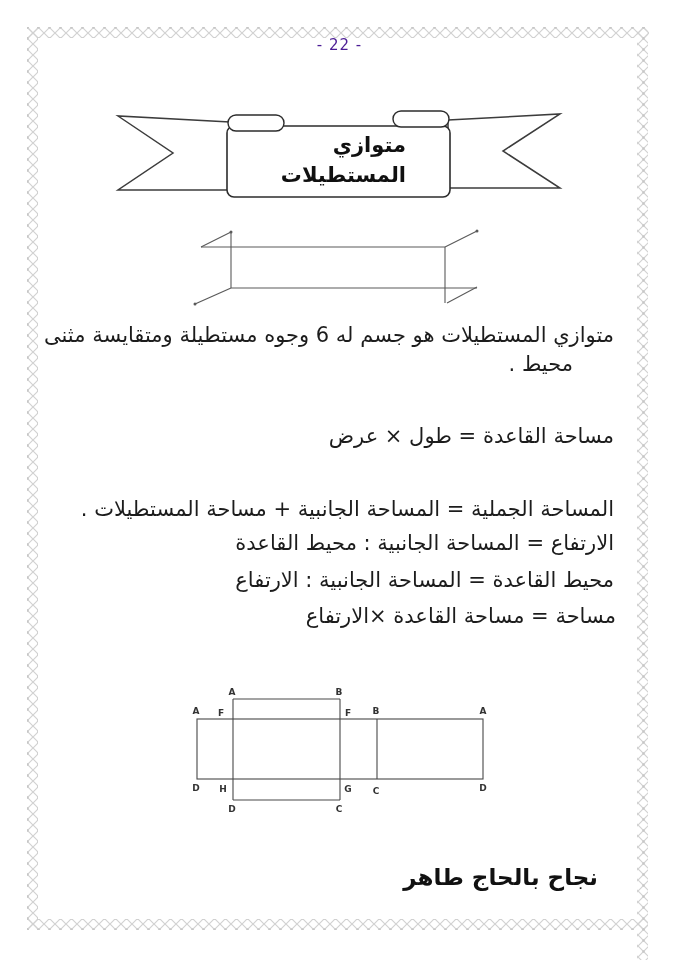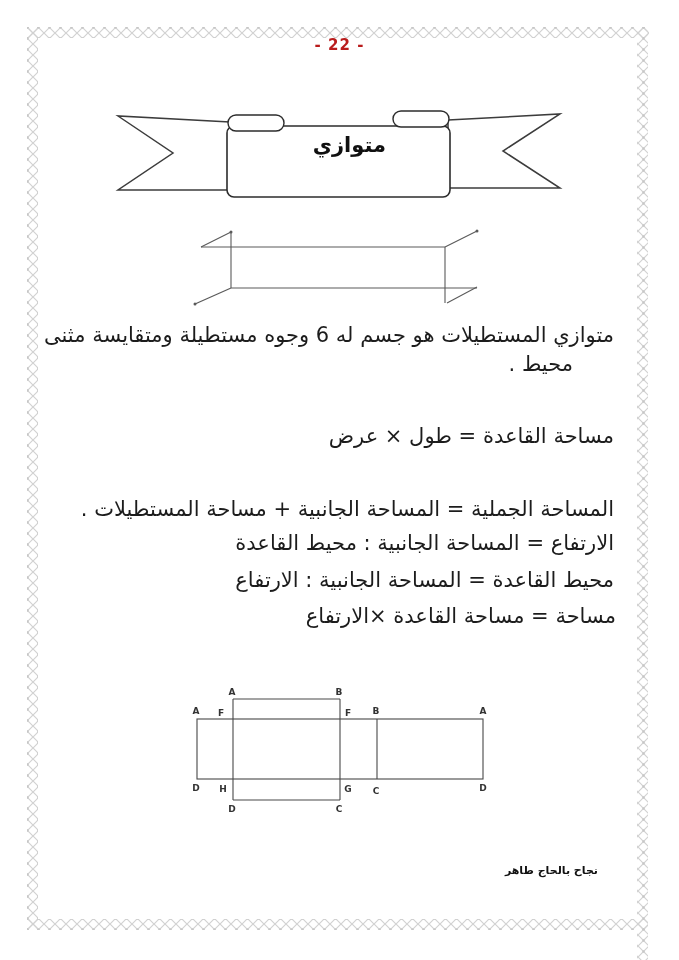--- a/index.html
+++ b/index.html
@@ -5,34 +5,34 @@
   html,body{margin:0;padding:0;}
   body{
     width:679px;height:960px;background:#ffffff;
     font-family:"DejaVu Sans",sans-serif;
     position:relative;overflow:hidden;
   }
   .page{position:absolute;left:0;top:0;width:679px;height:960px;}
   svg.overlay{position:absolute;left:0;top:0;}
   .page-number{
     position:absolute;top:36px;left:0;right:0;text-align:center;
-    font-size:15px;font-weight:bold;color:#b91c1c;letter-spacing:1px;
+    font-size:15px;font-weight:normal;color:#4c1d95;letter-spacing:1px;
   }
   .banner-title{
     position:absolute;left:227px;top:130px;width:223px;box-sizing:border-box;
-    direction:rtl;text-align:right;padding-right:64px;
+    direction:rtl;text-align:right;padding-right:44px;
     font-size:21px;font-weight:bold;line-height:30px;color:#101010;
   }
   .tline{
     position:absolute;direction:rtl;white-space:nowrap;
     font-size:21px;color:#1c1c1c;line-height:24px;
   }
   .footer-sign{
     position:absolute;top:864px;right:81px;direction:rtl;white-space:nowrap;
-    font-size:11px;font-weight:bold;color:#111111;
+    font-size:23px;font-weight:bold;color:#111111;
   }
   .net-letter{font-size:9px;font-weight:bold;}
 </style>
 </head>
 <body>
 
 <div class="page">
 
   <svg class="overlay" width="679" height="960" viewBox="0 0 679 960">
     <defs>
@@ -95,20 +95,21 @@
       <text x="483" y="791">D</text>
       <text x="232" y="812">D</text>
       <text x="339" y="812">C</text>
     </g>
   </svg>
 
   <div class="page-number">- 22 -</div>
 
   <div class="banner-title">
     <div>متوازي</div>
+    <div>المستطيلات</div>
   </div>
 
   <div class="tline" style="top:323px;right:65px;">متوازي المستطيلات هو جسم له 6 وجوه مستطيلة ومتقايسة مثنى</div>
   <div class="tline" style="top:352px;right:106px;">محيط .</div>
   <div class="tline" style="top:424px;right:65px;margin-left:40px;">مساحة القاعدة = طول × عرض</div>
   <div class="tline" style="top:497px;right:65px;">المساحة الجملية = المساحة الجانبية + مساحة المستطيلات .</div>
   <div class="tline" style="top:568px;right:65px;">محيط القاعدة = المساحة الجانبية  :  الارتفاع</div>
   <div class="tline" style="top:531px;right:65px;">الارتفاع = المساحة الجانبية  :  محيط القاعدة</div>
   <div class="tline" style="top:604px;right:63px;">مساحة = مساحة القاعدة ×الارتفاع</div>
 

